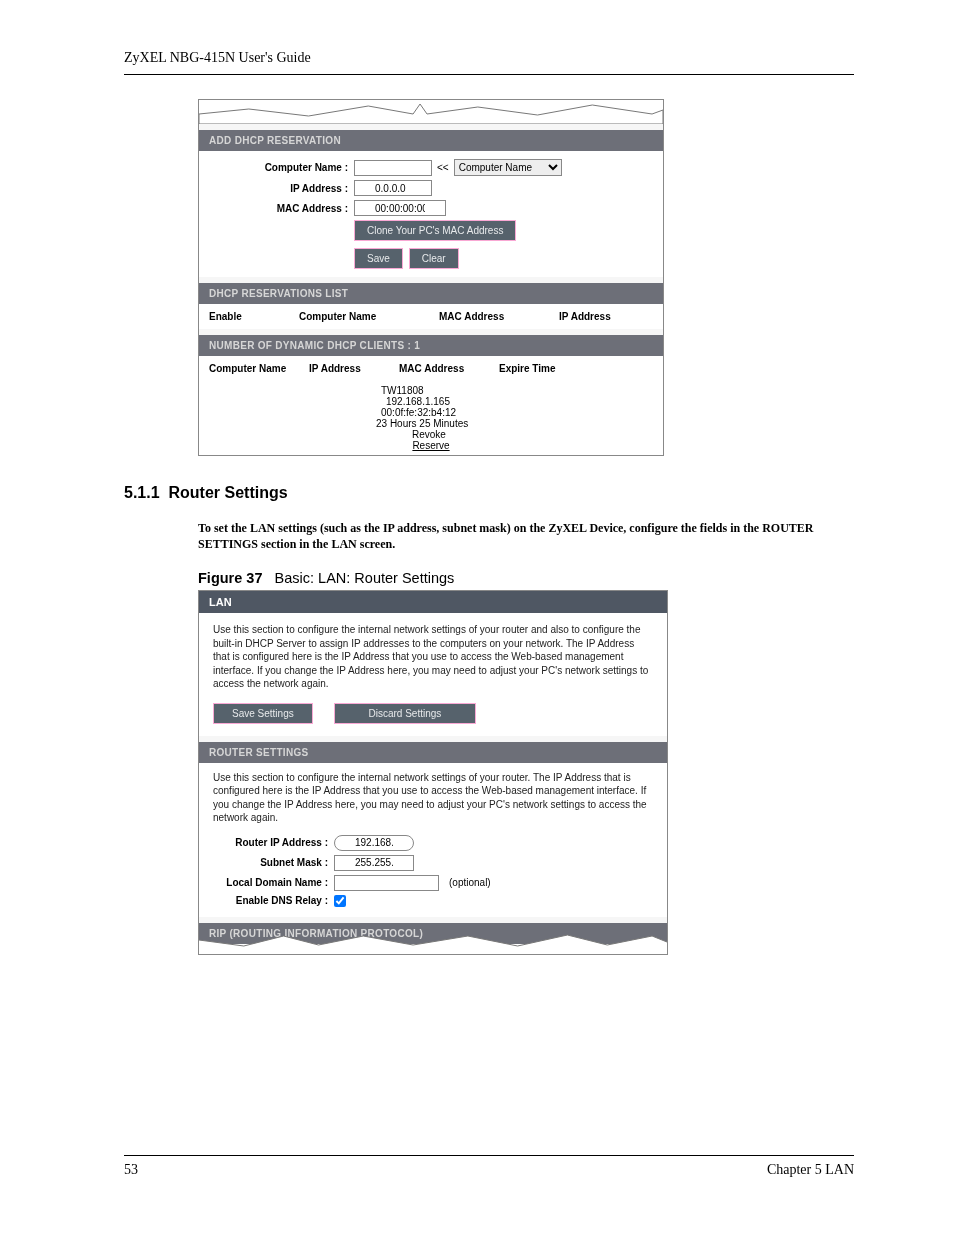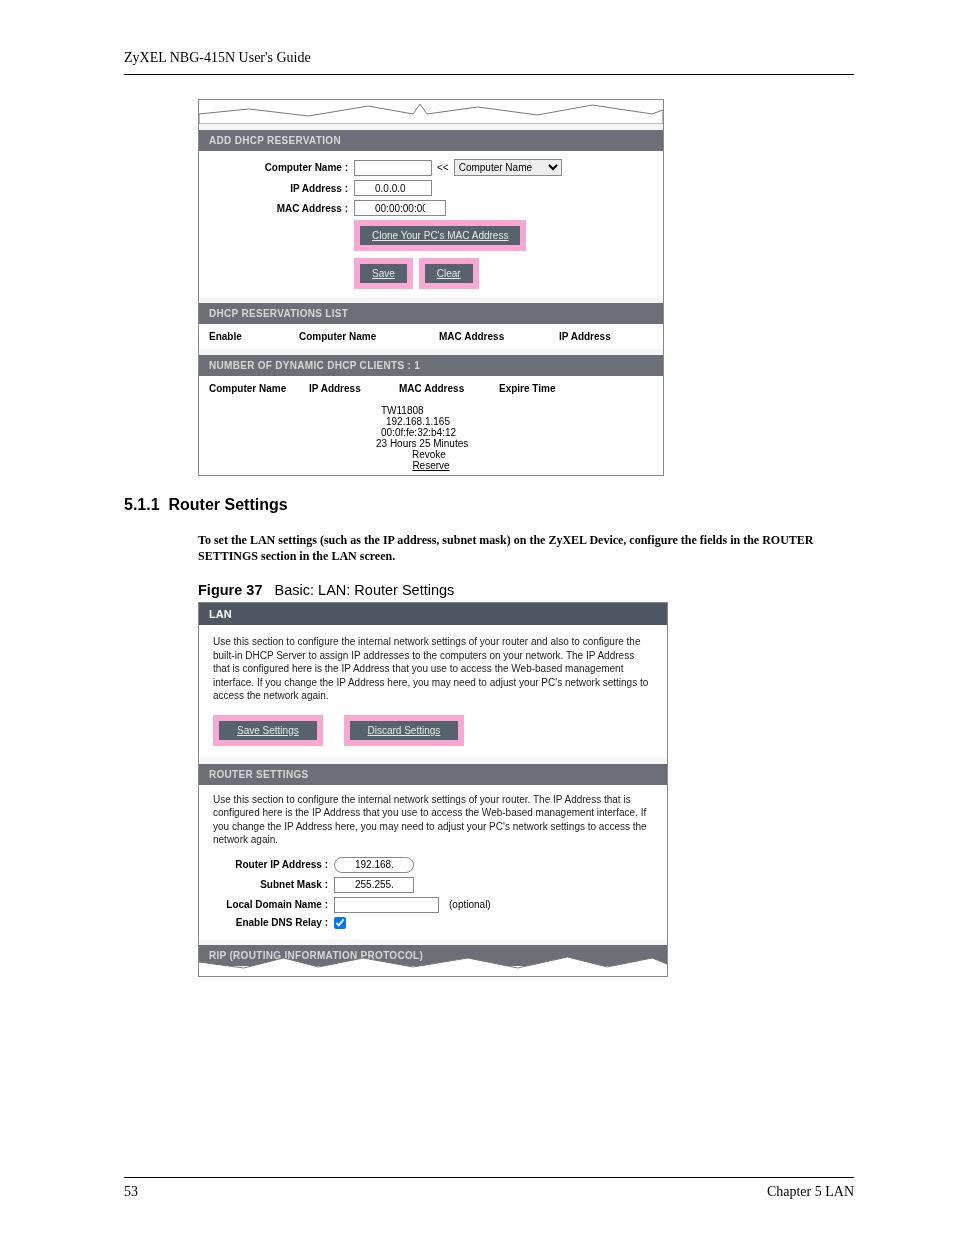--- a/index.html
+++ b/index.html
@@ -17,21 +17,21 @@
     border-bottom: 1.5px solid #000;
     margin-bottom: 24px;
   }
 
   
   .shot-box {
     border: 1.5px solid #888;
     background: #fff;
     position: relative;
     overflow: hidden;
-    margin-bottom: 20px;
+    margin-bottom: 28px;
   }
   .section-bar {
     background: #6d6f78;
     color: #d6d6d6;
     font: bold 10px Verdana, sans-serif;
     letter-spacing: 0.3px;
     padding: 5px 10px;
   }
   .grey-strip { background:#f6f6f6; height:6px; }
   .sshot-inner { font: 10px Verdana, Arial, sans-serif; color:#000; }
@@ -41,23 +41,22 @@
     font: 10px Verdana, sans-serif;
     border:1px solid #888; height:16px; padding:0 20px;
     background:#fff;
   }
   .btn {
     display:inline-block;
     background:#56626c;
     color:#e7e9eb;
     font:10px Verdana,sans-serif;
     padding:4px 12px;
-    border:6px solid #f9a8d4;
+    border:1px solid #f9a8d4;
     cursor:pointer;
-    text-decoration:underline;
   }
   select.sel { font:10px Verdana,sans-serif; border:1px solid #888; height:17px; background:#eee;}
   .col-headers { display:flex; font:bold 10px Verdana,sans-serif; padding:7px 10px; }
   .client-row { display:flex; font:10px Verdana,sans-serif; padding:4px 10px; align-items:center;flex-direction:column;}
 
   
   h2.section {
     font-family: Arial, Helvetica, sans-serif;
     font-weight: bold;
     font-size: 16px;
@@ -182,21 +181,21 @@
 
 <div class="fig-cap">
   <b>Figure 37</b>&nbsp;&nbsp;&nbsp;<span>Basic: LAN: Router Settings</span>
 </div>
 
 <div class="shot-box shot2 sshot-inner">
   <div class="lan-title">LAN</div>
   <div class="desc">Use this section to configure the internal network settings of your router and also to configure the built-in DHCP Server to assign IP addresses to the computers on your network. The IP Address that is configured here is the IP Address that you use to access the Web-based management interface. If you change the IP Address here, you may need to adjust your PC's network settings to access the network again.</div>
   <div class="btn-row">
     <span class="btn" style="margin-right:18px;padding:4px 18px">Save Settings</span>
-    <span class="btn" style="padding:4px 18px">Discard Settings</span>
+    <span class="btn" style="padding:4px 34px">Discard Settings</span>
   </div>
   <div class="grey-strip"></div>
   <div class="section-bar">ROUTER SETTINGS</div>
   <div class="desc" style="padding-top:8px">Use this section to configure the internal network settings of your router. The IP Address that is configured here is the IP Address that you use to access the Web-based management interface. If you change the IP Address here, you may need to adjust your PC's network settings to access the network again.</div>
   <div style="padding-bottom:8px">
     <div class="form-row">
       <div class="form-label" style="width:135px">Router IP Address :</div>
       <input class="txt" style="width: 80px; border-radius: 8px;" value="192.168.1.1">
     </div>
     <div class="form-row">

